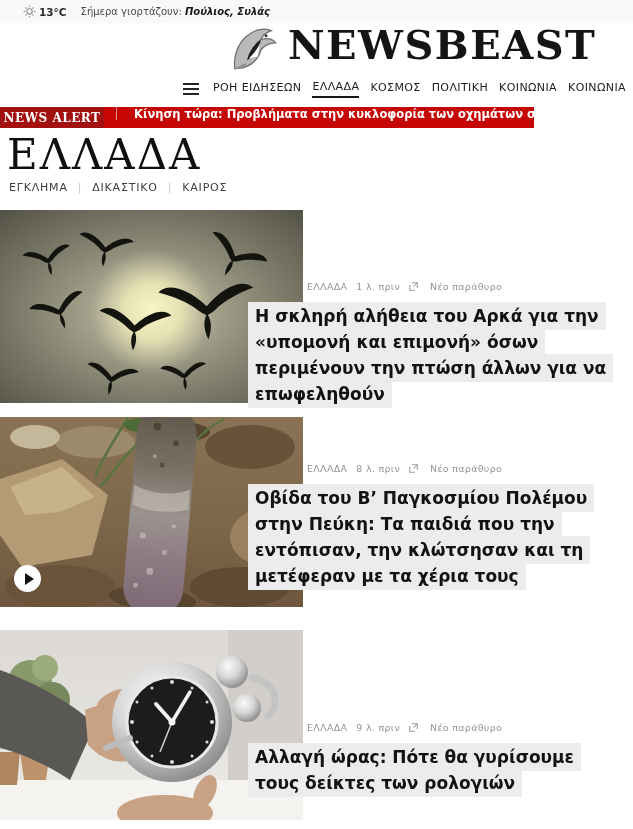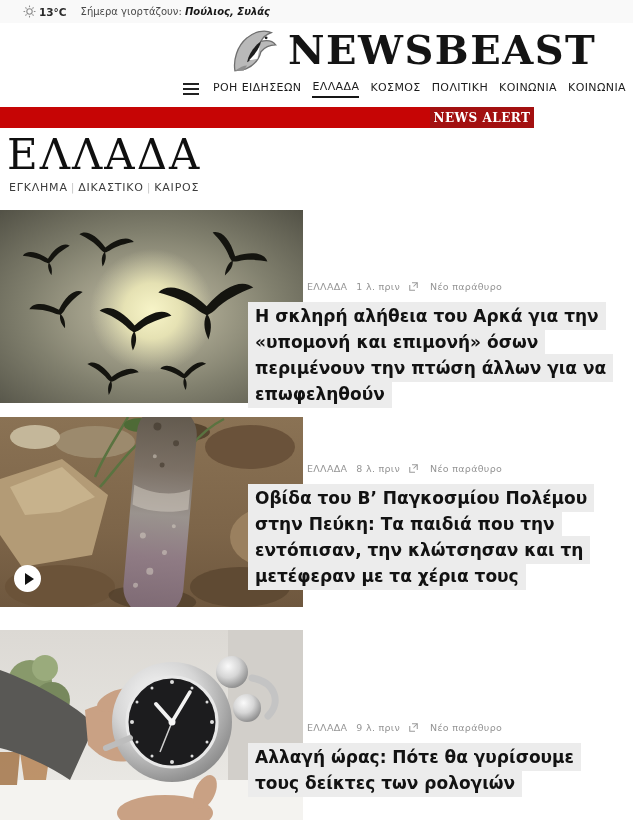--- a/index.html
+++ b/index.html
@@ -9,46 +9,46 @@
 
   
   .topbar { position:absolute; top:0; left:0; width:633px; height:23px; background:#f9f9f9;
             display:flex; align-items:center; padding-left:23px; }
   .temp { display:flex; align-items:center; gap:3px; font-size:10.5px; color:#2b2b2b; font-weight:bold; }
   .sun { width:13px; height:13px; }
   .nameday { margin-left:14px; font-size:10px; color:#4a4a4a; }
   .nameday b { color:#161616;font-style:italic; }
 
   
-  .logo { position:absolute; top:25px; left:228px; height:50px; display:flex; align-items:center; cursor:pointer; }
+  .logo { position:absolute; top:25px; left:228px; height:50px; display:flex; align-items:flex-start; cursor:pointer; }
   .shark { width:52px; height:46px; margin-right:8px; }
   .logo-text { font-family:"DejaVu Serif","Liberation Serif",serif; font-weight:bold;
                font-size:40px; letter-spacing:1.5px; color:#141414; line-height:1; }
 
   
   .nav { position:absolute; top:80px; left:183px; display:flex; align-items:center; }
   .burger { width:16px; height:12px; display:flex; flex-direction:column; justify-content:space-between; margin-right:14px; cursor:pointer; }
   .burger span { display:block; height:2px; background:#222; }
   .nav-item { font-size:11px; font-weight:normal; color:#1c1c1c; letter-spacing:0.4px;
               margin-right:11px; padding-bottom:3px; cursor:pointer; white-space:nowrap; }
   .nav-item.active { border-bottom:2px solid #161616; }
 
   
-  .alert { position:absolute; top:107px; left:0; width:534px; height:21px; display:flex; align-items:flex-end; overflow:hidden;flex-direction:column; }
+  .alert { position:absolute; top:107px; left:0; width:534px; height:21px; display:flex; align-items:flex-start; overflow:hidden; }
   .alert-badge { width:104px; height:21px; display:flex; align-items:center; justify-content:center;
                  font-family:"DejaVu Serif","Liberation Serif",serif; font-weight:bold;
                  font-size:12px; color:#fff; letter-spacing:0.5px; flex:0 0 auto; }
   .alert-sep { width:1px; height:13px; background:rgba(255,255,255,.55); margin-left:12px; flex:0 0 auto; }
   .alert-text { margin-left:17px; font-size:11.5px; font-weight:bold; color:#fff; white-space:nowrap; cursor:pointer; }
 
   
   .section-title { position:absolute; top:130px; left:7px;
                    font-family:"DejaVu Serif","Liberation Serif",serif; font-size:42px;
                    letter-spacing:2px; color:#0f0f0f; font-weight:normal; }
-  .subnav { position:absolute; top:181px; left:9px; display:flex; align-items:center; gap:3px;
+  .subnav { position:absolute; top:181px; left:9px; display:flex; align-items:center; gap:10px;
             font-size:11px; color:#3d3d3d; letter-spacing:0.8px; }
   .subnav .sep { color:#c9c9c9; font-size:11px; }
   .subnav-item { cursor:pointer; }
 
   
   .article { position:absolute; left:0; width:633px; }
   .article-image { position:absolute; top:0; left:0; width:303px; overflow:hidden; cursor:pointer; }
   .article-image svg { display:block; }
   .meta { position:absolute; left:307px; display:flex; align-items:center; gap:9px;
           font-size:9.5px; color:#959595; letter-spacing:0.3px; white-space:nowrap; }

